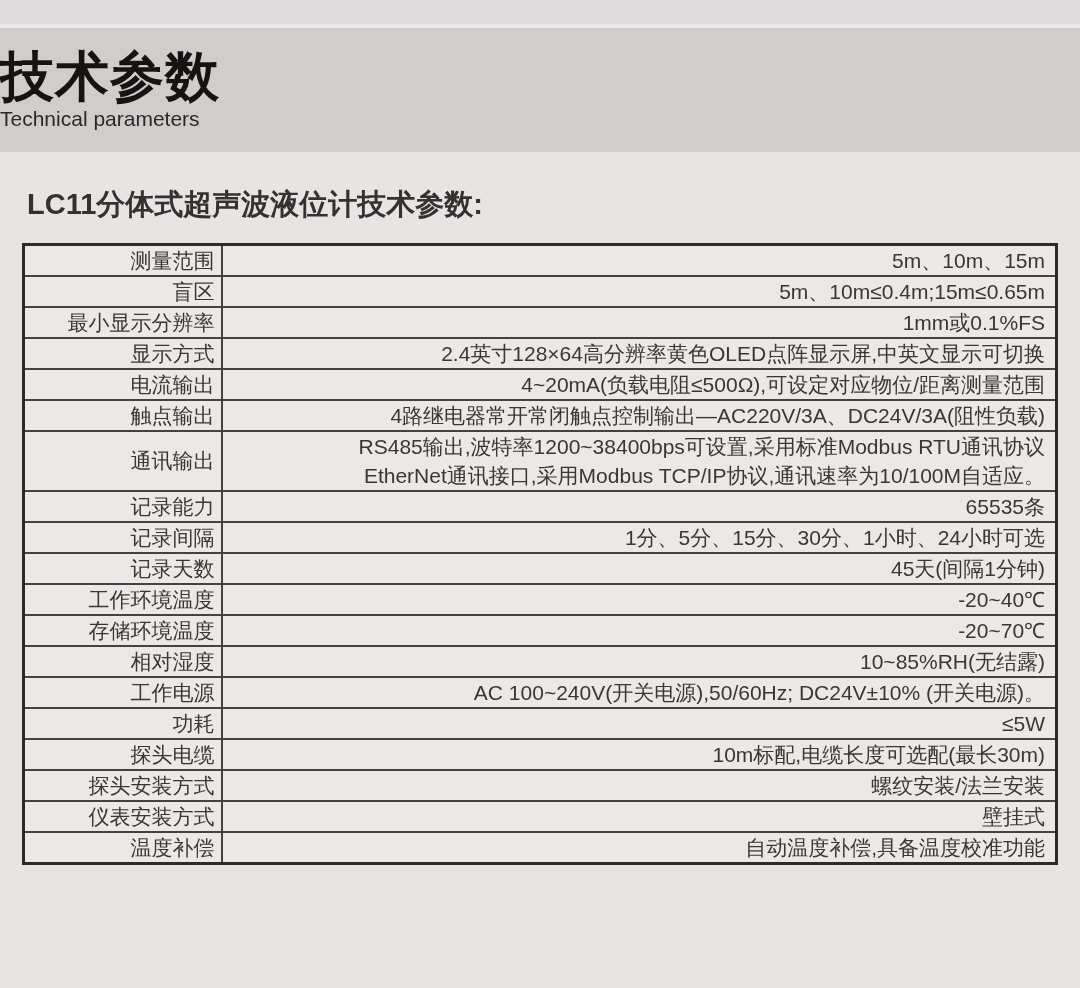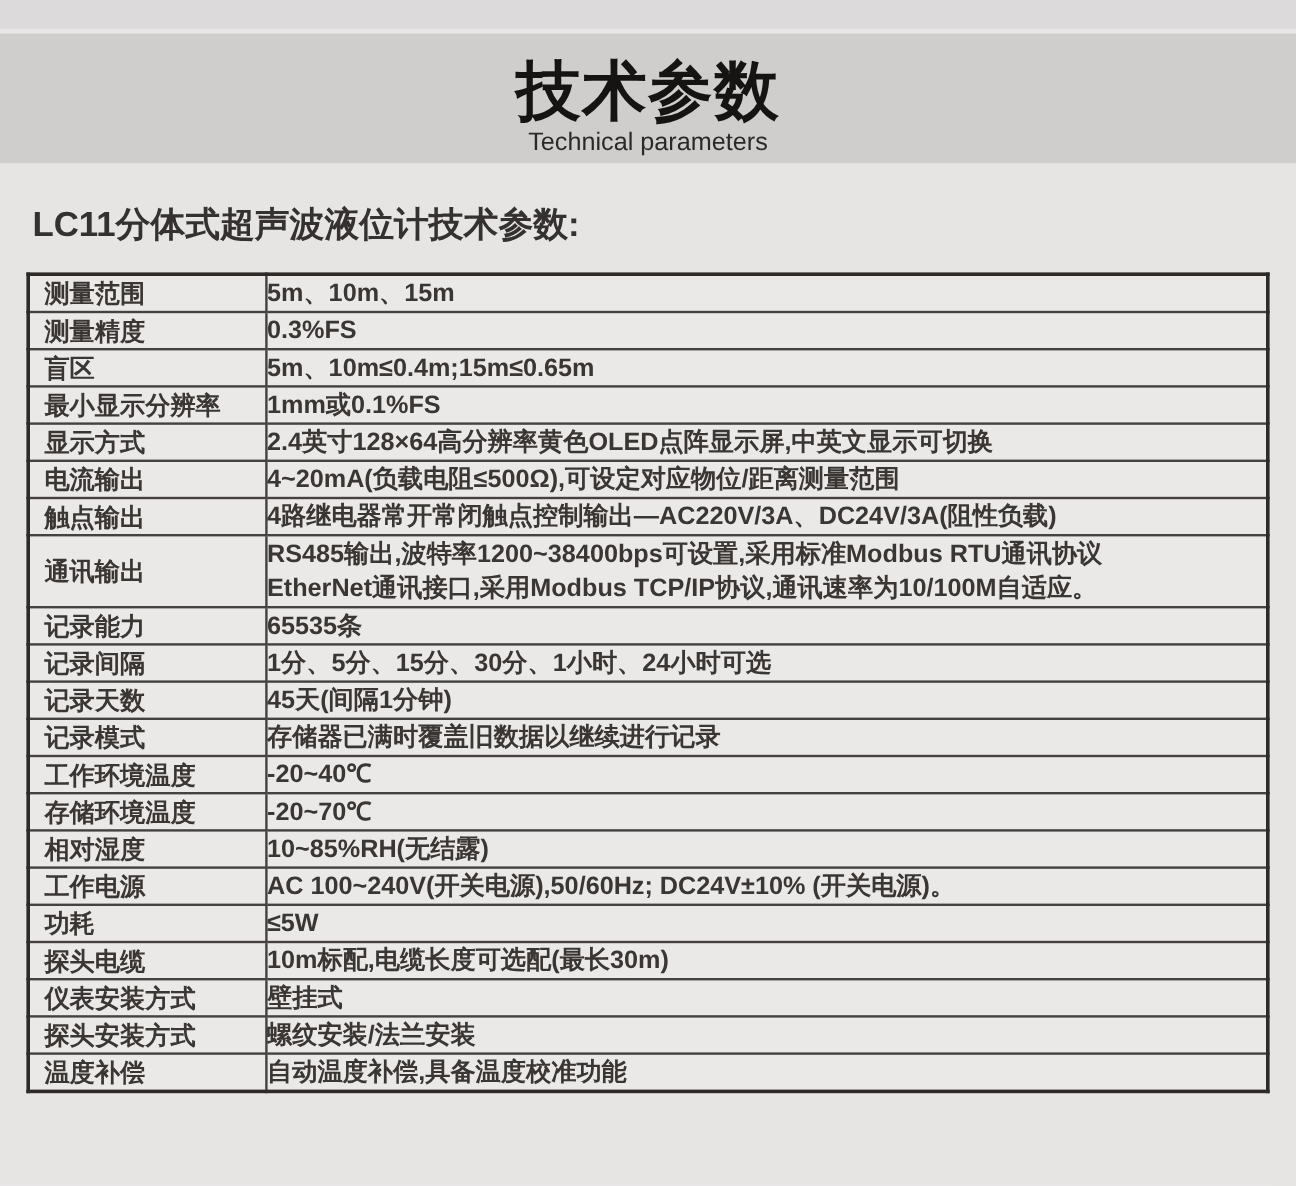--- a/index.html
+++ b/index.html
@@ -21,23 +21,22 @@
   }
   body {
     width: 1080px; height: 988px;
     background: var(--page_bg);
     font-family: "Liberation Sans", sans-serif;
     overflow: hidden;
   }
   .top-strip   { height: 24px; background: var(--top_strip); }
   .gap-strip   { height: 4px;  background: var(--gap_strip); }
   .title-band  {
-    height: 108px;
+    height: 124px;
     background: var(--band_bg);
-    text-align: center;
   }
   .page-title {
     margin: 0;
     padding-top: 20px;
     font-size: 54px;
     line-height: 1.05;
     font-weight: 700;
     color: var(--title_text);
     letter-spacing: 1px;
   }
@@ -60,23 +59,23 @@
     border-collapse: collapse;
     margin: 21px 22px 0 22px;
     width: 1036px;
     background: var(--table_bg);
     border: 3px solid var(--table_border);
     table-layout: fixed;
   }
   table.params th, table.params td {
     border: 2px solid var(--row_border);
     font-size: 21px;
-    font-weight: 700;
+    font-weight: 400;
     color: var(--cell_text);
-    text-align: left;
+    text-align: right;
     vertical-align: middle;
     height: 30px;
     padding: 0;
   }
   table.params th { width: 198px; padding-left: 12px; padding-right: 6px; }
   table.params td { padding-right: 10px; }
   .value-line { line-height: 29px; white-space: nowrap; }
 </style>
 </head>
 <body>
@@ -94,26 +93,20 @@
 
   <table class="params">
     <tbody>
         <tr>
           <th>测量范围</th>
           <td>
             <div class="value-line">5m、10m、15m</div>
           </td>
         </tr>
         <tr>
-          <th>测量精度</th>
-          <td>
-            <div class="value-line">0.3%FS</div>
-          </td>
-        </tr>
-        <tr>
           <th>盲区</th>
           <td>
             <div class="value-line">5m、10m≤0.4m;15m≤0.65m</div>
           </td>
         </tr>
         <tr>
           <th>最小显示分辨率</th>
           <td>
             <div class="value-line">1mm或0.1%FS</div>
           </td>
@@ -155,26 +148,20 @@
             <div class="value-line">1分、5分、15分、30分、1小时、24小时可选</div>
           </td>
         </tr>
         <tr>
           <th>记录天数</th>
           <td>
             <div class="value-line">45天(间隔1分钟)</div>
           </td>
         </tr>
         <tr>
-          <th>记录模式</th>
-          <td>
-            <div class="value-line">存储器已满时覆盖旧数据以继续进行记录</div>
-          </td>
-        </tr>
-        <tr>
           <th>工作环境温度</th>
           <td>
             <div class="value-line">-20~40℃</div>
           </td>
         </tr>
         <tr>
           <th>存储环境温度</th>
           <td>
             <div class="value-line">-20~70℃</div>
           </td>
@@ -197,29 +184,29 @@
             <div class="value-line">≤5W</div>
           </td>
         </tr>
         <tr>
           <th>探头电缆</th>
           <td>
             <div class="value-line">10m标配,电缆长度可选配(最长30m)</div>
           </td>
         </tr>
         <tr>
+          <th>探头安装方式</th>
+          <td>
+            <div class="value-line">螺纹安装/法兰安装</div>
+          </td>
+        </tr>
+        <tr>
           <th>仪表安装方式</th>
           <td>
             <div class="value-line">壁挂式</div>
-          </td>
-        </tr>
-        <tr>
-          <th>探头安装方式</th>
-          <td>
-            <div class="value-line">螺纹安装/法兰安装</div>
           </td>
         </tr>
         <tr>
           <th>温度补偿</th>
           <td>
             <div class="value-line">自动温度补偿,具备温度校准功能</div>
           </td>
         </tr>
       </tbody>
   </table>

